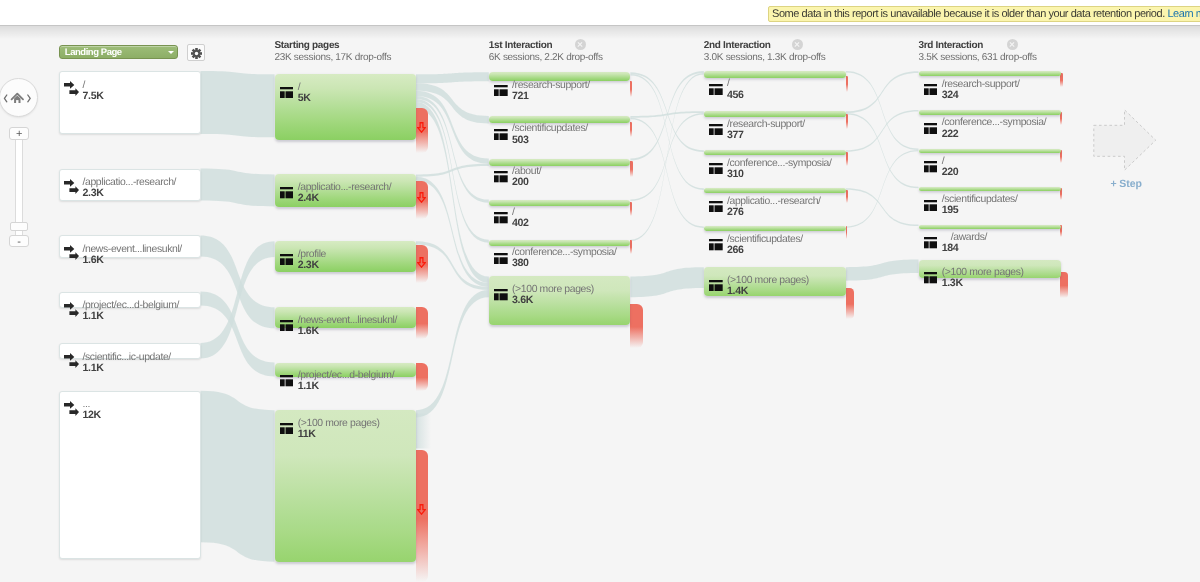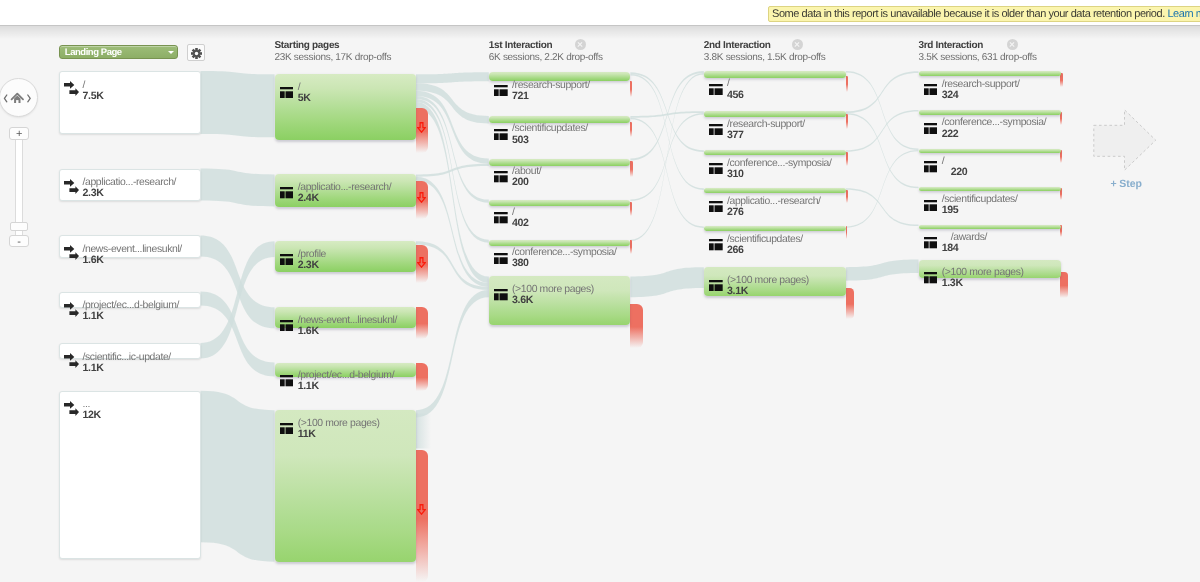--- a/index.html
+++ b/index.html
@@ -134,21 +134,21 @@
           <span class="ttl">1st Interaction</span>
           <span class="colclose" style="left:86px;top:3px"></span>
         </div>
         <div class="sub">6K sessions, 2.2K drop-offs</div>
       </div>
       <div class="colhead" style="left: 703.8px; top: 36.2px;">
         <div class="hrow">
           <span class="ttl">2nd Interaction</span>
           <span class="colclose" style="left:88px;top:3px"></span>
         </div>
-        <div class="sub">3.8K sessions, 1.5K drop-offs</div>
+        <div class="sub">3.0K sessions, 1.3K drop-offs</div>
       </div>
       <div class="colhead" style="left: 918.5px; top: 36.2px;">
         <div class="hrow">
           <span class="ttl">3rd Interaction</span>
           <span class="colclose" style="left:88px;top:3px"></span>
         </div>
         <div class="sub">3.5K sessions, 631 drop-offs</div>
       </div>
     </div>
   <svg id="flows" width="1200" height="582" style="position:absolute;left:0;top:0;">
@@ -432,21 +432,21 @@
         </svg></div>
       <div class="nlabel" style="left: 727px; top: 233.8px;">/scientificupdates/</div>
       <div class="nvalue" style="left: 727px; top: 244px;">266</div>
       <div class="gnode bigsel" style="left: 703.8px; top: 267.2px; width: 142.1px; height: 29.2px; border-radius: 4px;"></div>
       <div class="pgicon" style="left: 708.9px; top: 278.3px;"><svg viewBox="0 0 13.7 11.3" width="13.7" height="11.3">
           <rect x="0" y="0" width="13.7" height="2.3" fill="#0d0d0d"></rect>
           <rect x="0" y="4.3" width="4.7" height="7" fill="#0d0d0d"></rect>
           <rect x="5.5" y="4.3" width="8.2" height="7" fill="#0d0d0d"></rect>
         </svg></div>
       <div class="nlabel" style="left: 727px; top: 274.6px;">(&gt;100 more pages)</div>
-      <div class="nvalue" style="left: 727px; top: 284.8px;">3.1K</div>
+      <div class="nvalue" style="left: 727px; top: 284.8px;">1.4K</div>
       <div class="gnode" style="left: 918.5px; top: 71.2px; width: 142.3px; height: 5.1px; border-radius: 2.55px;"></div>
       <div class="pgicon" style="left: 923.6px; top: 82.3px;"><svg viewBox="0 0 13.7 11.3" width="13.7" height="11.3">
           <rect x="0" y="0" width="13.7" height="2.3" fill="#0d0d0d"></rect>
           <rect x="0" y="4.3" width="4.7" height="7" fill="#0d0d0d"></rect>
           <rect x="5.5" y="4.3" width="8.2" height="7" fill="#0d0d0d"></rect>
         </svg></div>
       <div class="nlabel" style="left: 941.7px; top: 78.6px;">/research-support/</div>
       <div class="nvalue" style="left: 941.7px; top: 88.8px;">324</div>
       <div class="gnode" style="left: 918.5px; top: 109.9px; width: 142.3px; height: 4.7px; border-radius: 2.35px;"></div>
       <div class="pgicon" style="left: 923.6px; top: 121px;"><svg viewBox="0 0 13.7 11.3" width="13.7" height="11.3">
@@ -456,21 +456,21 @@
         </svg></div>
       <div class="nlabel" style="left: 941.7px; top: 117.3px;">/conference...-symposia/</div>
       <div class="nvalue" style="left: 941.7px; top: 127.5px; text-align: center;">222</div>
       <div class="gnode" style="left: 918.5px; top: 148.5px; width: 142.3px; height: 4.4px; border-radius: 2.2px;"></div>
       <div class="pgicon" style="left: 923.6px; top: 159.6px;"><svg viewBox="0 0 13.7 11.3" width="13.7" height="11.3">
           <rect x="0" y="0" width="13.7" height="2.3" fill="#0d0d0d"></rect>
           <rect x="0" y="4.3" width="4.7" height="7" fill="#0d0d0d"></rect>
           <rect x="5.5" y="4.3" width="8.2" height="7" fill="#0d0d0d"></rect>
         </svg></div>
       <div class="nlabel" style="left: 941.7px; top: 155.9px;">/</div>
-      <div class="nvalue" style="left: 941.7px; top: 166.1px; margin-left: 9px;">220</div>
+      <div class="nvalue" style="left: 941.7px; top: 166.1px;">220</div>
       <div class="gnode" style="left: 918.5px; top: 186.8px; width: 142.3px; height: 4px; border-radius: 2px;"></div>
       <div class="pgicon" style="left: 923.6px; top: 197.9px;"><svg viewBox="0 0 13.7 11.3" width="13.7" height="11.3">
           <rect x="0" y="0" width="13.7" height="2.3" fill="#0d0d0d"></rect>
           <rect x="0" y="4.3" width="4.7" height="7" fill="#0d0d0d"></rect>
           <rect x="5.5" y="4.3" width="8.2" height="7" fill="#0d0d0d"></rect>
         </svg></div>
       <div class="nlabel" style="left: 941.7px; top: 194.2px;">/scientificupdates/</div>
       <div class="nvalue" style="left: 941.7px; top: 204.4px;">195</div>
       <div class="gnode" style="left: 918.5px; top: 224.6px; width: 142.3px; height: 4px; border-radius: 2px;"></div>
       <div class="pgicon" style="left: 923.6px; top: 235.7px;"><svg viewBox="0 0 13.7 11.3" width="13.7" height="11.3">

